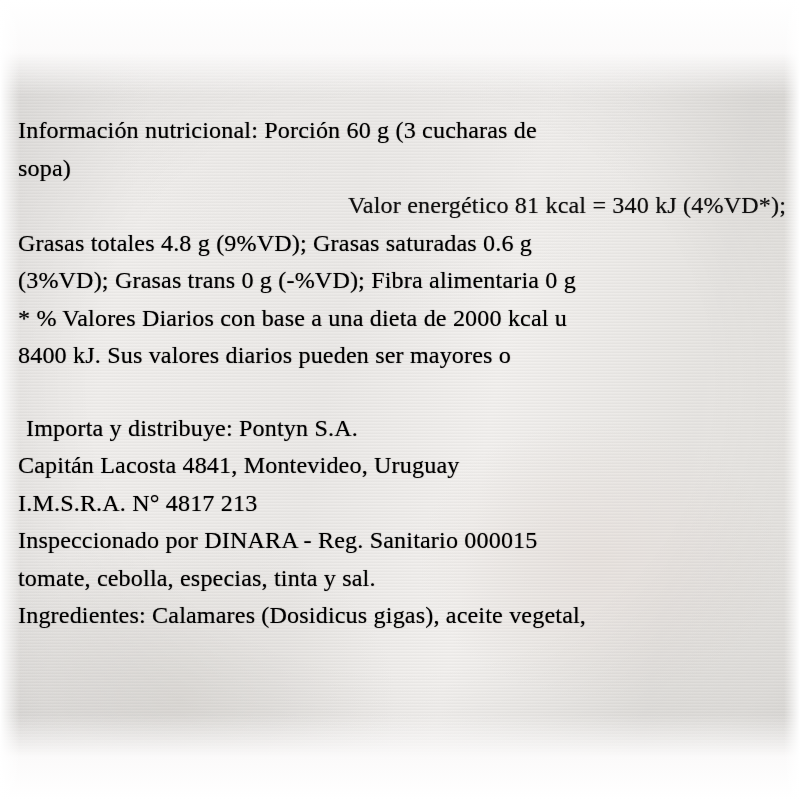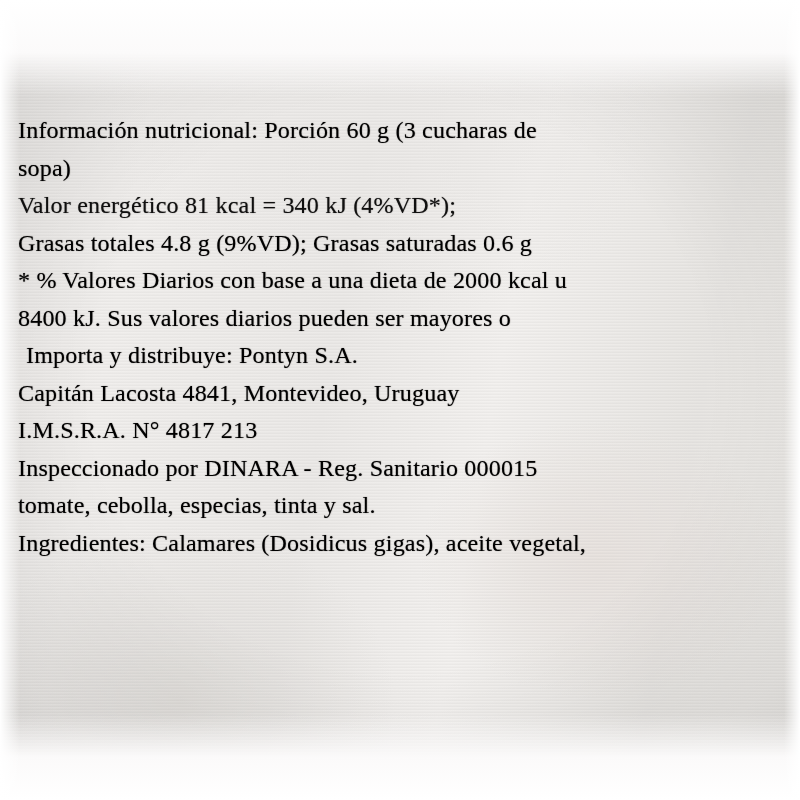--- a/index.html
+++ b/index.html
@@ -82,37 +82,38 @@
     line-height: 37.5px;
     color: #000000;
     letter-spacing: 0.2px;
     text-shadow: 0 0 1.1px rgba(60,56,54,0.55), 0.5px 0.3px 0.8px rgba(120,115,112,0.35);
   }
   .line {
     white-space: pre;
     display: block;
     height: 37.5px;
   }
-  .line.indent { padding-left: 8px; }
-  .line.soft { opacity: 0.93; }
+  .line.indent { padding-left: 8px; margin-top: 35px; }
+  .line.soft { opacity: 0.93; text-align: right; }
 </style>
 </head>
 <body>
 
 <div id="page">
   <div class="label-photo">
     <div class="grain"></div>
     <div class="vignette"></div>
   </div>
 
   <div class="text-block">
     <span class="line">Información nutricional: Porción 60 g (3 cucharas de</span>
     <span class="line">sopa)</span>
     <span class="line soft">Valor energético 81 kcal = 340 kJ (4%VD*);</span>
     <span class="line">Grasas totales 4.8 g (9%VD); Grasas saturadas 0.6 g</span>
+    <span class="line">(3%VD); Grasas trans 0 g (-%VD); Fibra alimentaria 0 g</span>
     <span class="line">* % Valores Diarios con base a una dieta de 2000 kcal u</span>
     <span class="line">8400 kJ. Sus valores diarios pueden ser mayores o</span>
     <span class="line indent">Importa y distribuye: Pontyn S.A.</span>
     <span class="line">Capitán Lacosta 4841, Montevideo, Uruguay</span>
     <span class="line">I.M.S.R.A. N° 4817 213</span>
     <span class="line">Inspeccionado por DINARA - Reg. Sanitario 000015</span>
     <span class="line">tomate, cebolla, especias, tinta y sal.</span>
     <span class="line">Ingredientes: Calamares (Dosidicus gigas), aceite vegetal,</span>
   </div>
 

